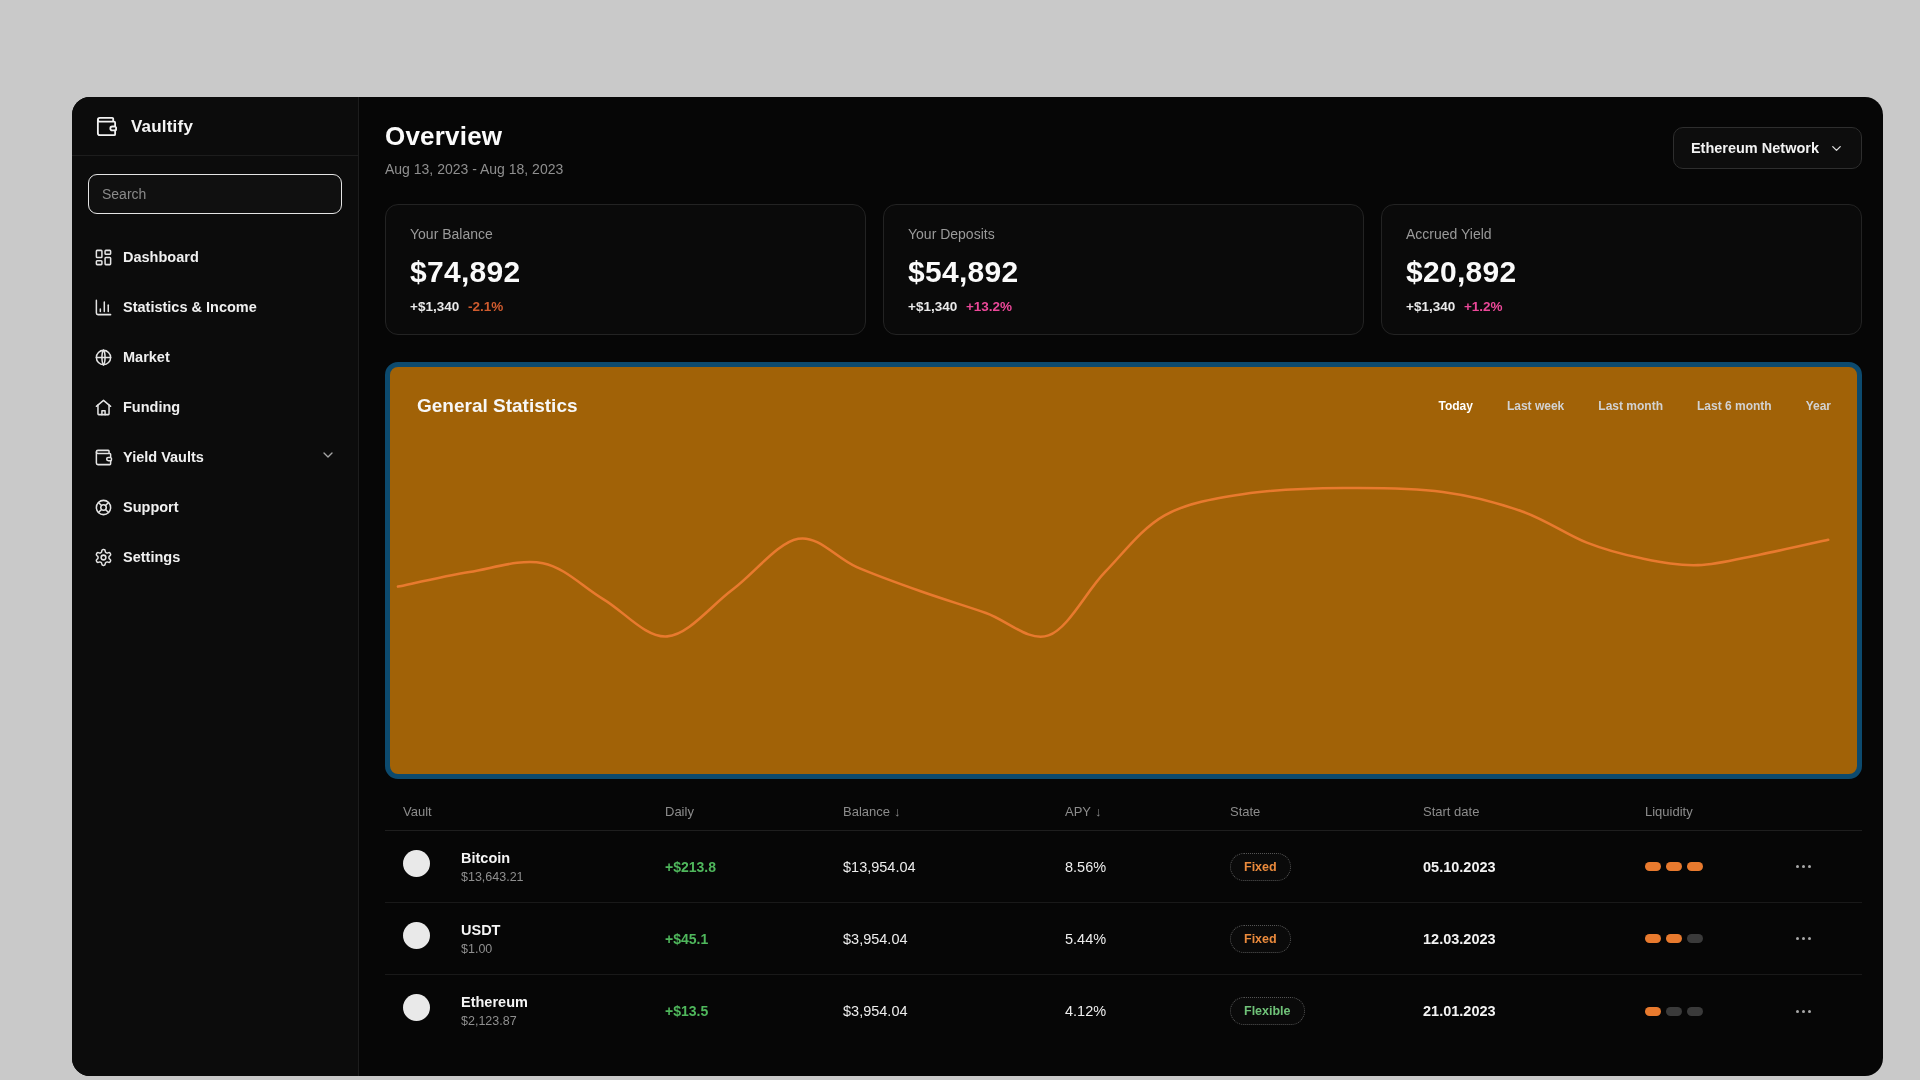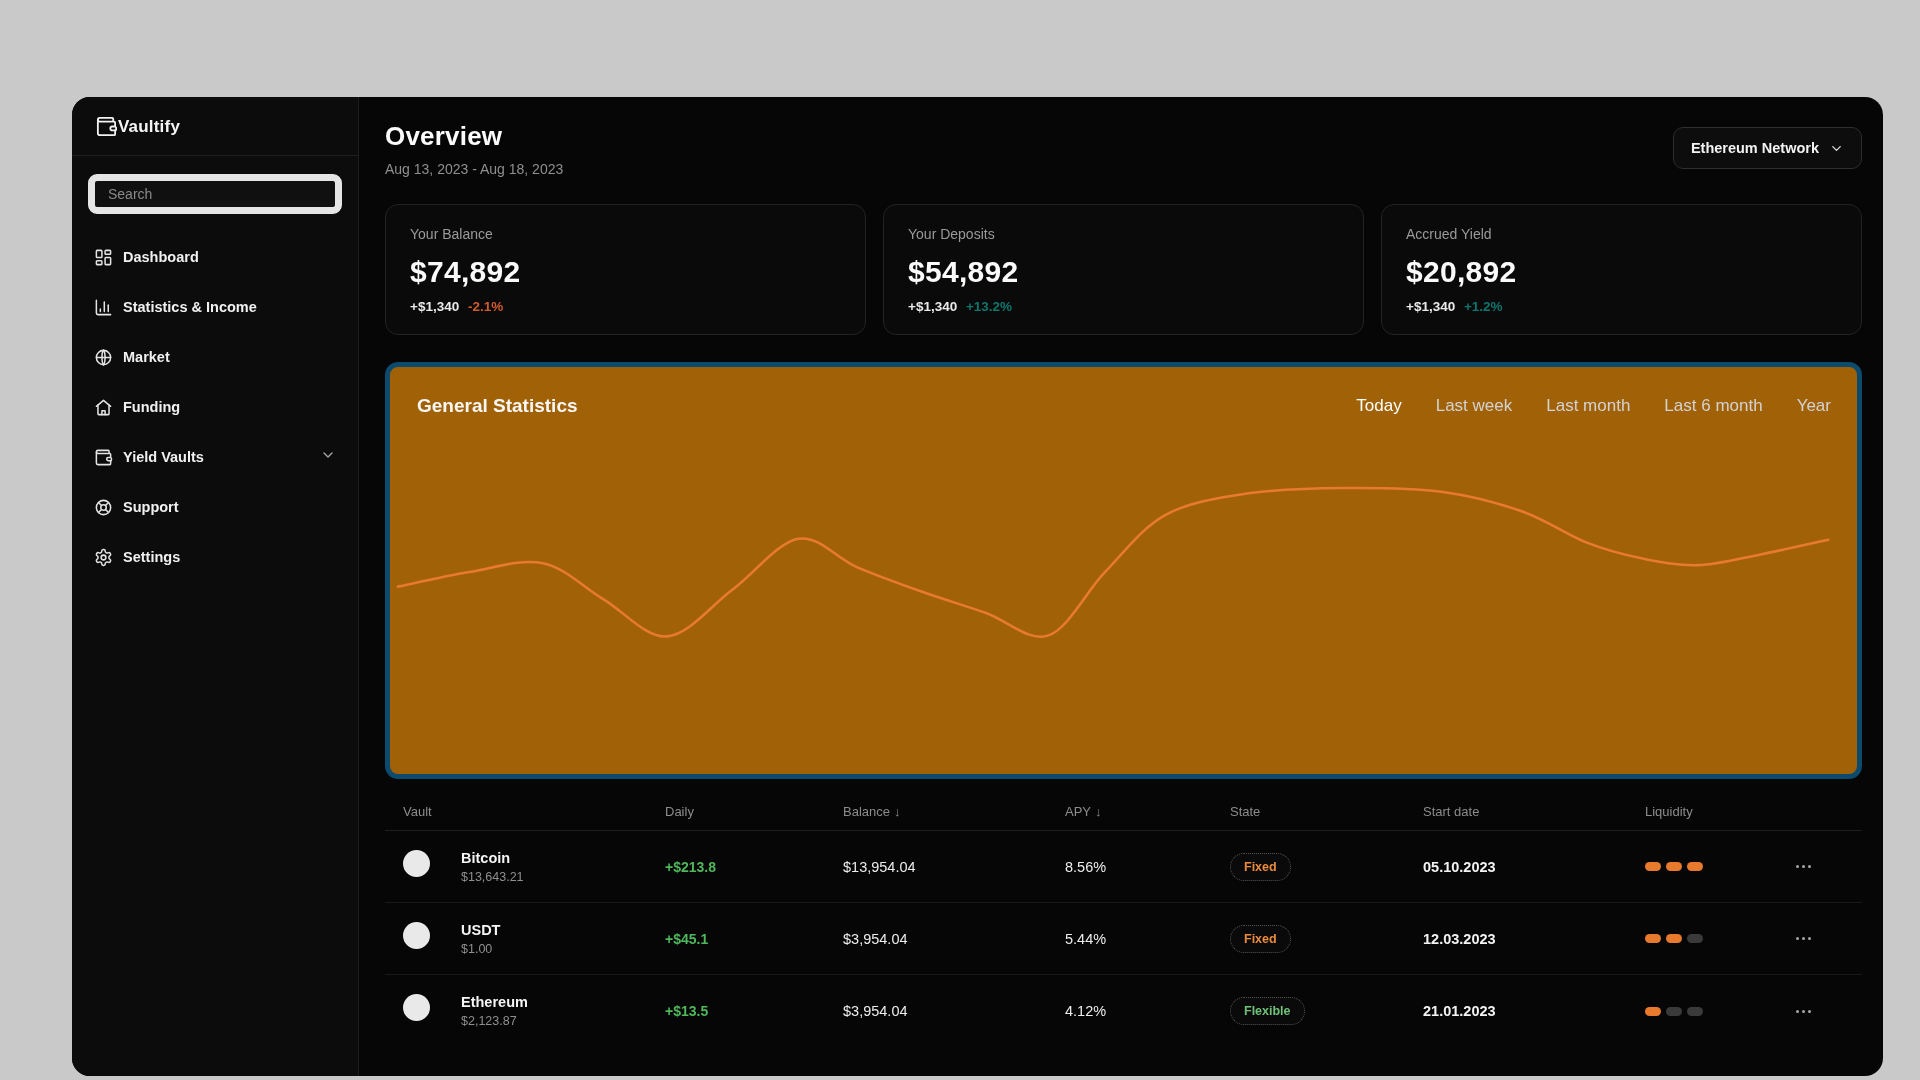--- a/index.html
+++ b/index.html
@@ -5,26 +5,26 @@
   * { margin:0; padding:0; box-sizing:border-box; }
   html,body { width:1920px; height:1080px; overflow:hidden; }
   body { background:#c9c9c9; font-family:"Liberation Sans", sans-serif; }
 
   .app { position:absolute; left:72px; top:97px; width:1811px; height:979px;
          background:#060606; border-radius:18px; display:flex; overflow:hidden; }
 
   
   .sidebar { width:287px; flex:0 0 287px; background:#0c0c0c; border-right:1px solid #1d1d1d;
              display:flex; flex-direction:column; }
-  .logo-row { display:flex; align-items:center; padding:18px 22px 17px 23px; }
+  .logo-row { display:flex; align-items:center; gap:13px; padding:18px 22px 17px 23px; }
   .logo-row svg { width:23px; height:23px; stroke:#f2f2f2; }
   .logo-text { color:#f5f5f5; font-size:17px; font-weight:700; letter-spacing:.2px; }
   .side-divider { height:1px; background:#1d1d1d; }
   .search-box { margin:18px 16px 4px 16px; height:40px; background:#101010;
-                border:7px solid #e5e5e5; border-radius:9px; display:flex; align-items:center; }
+                border:1px solid #e5e5e5; border-radius:9px; display:flex; align-items:center; }
   .search-box input { width:100%; background:transparent; border:none; outline:none;
                 color:#cfcfcf; font-size:14px; padding:0 13px; font-family:inherit; }
   .search-box input::placeholder { color:#8a8a8a; }
   .nav { margin-top:14px; }
   .nav-item { height:50px; display:flex; align-items:center; gap:10px; padding:0 22px;
               cursor:pointer; }
   .nav-item svg { width:19px; height:19px; stroke:#e4e4e4; flex:0 0 19px; }
   .nav-item .lbl { color:#f0f0f0; font-size:14.5px; font-weight:600; }
   .nav-item .chev { margin-left:auto; }
   .nav-item .chev svg { width:16px; height:16px; stroke:#a5a5a5; }
@@ -40,31 +40,31 @@
   .network-btn svg { width:15px; height:15px; stroke:#d6d6d6; }
 
   
   .cards { display:flex; gap:17px; margin-top:27px; }
   .card { flex:1; height:131px; background:#0a0a0a; border:1px solid #232323;
           border-radius:13px; padding:21px 24px; }
   .card-label { color:#9a9a9a; font-size:14px; }
   .card-value { color:#fafafa; font-size:30px; font-weight:700; margin-top:13px; letter-spacing:.3px; }
   .card-change { margin-top:10px; font-size:13.5px; color:#eaeaea; font-weight:600; }
   .card-change .pct { margin-left:5px; font-weight:600; }
-  .pct.pos { color:#0f766e; }
+  .pct.pos { color:#ec4899; }
   .pct.neg { color:#cf5b2e; }
 
   
   .chart-panel { position:relative; margin-top:27px; height:417px; background:#a16207;
                  border:5px solid #0c4a6e; border-radius:13px; overflow:hidden; }
   .chart-head { position:absolute; top:28px; left:27px; right:26px; display:flex;
                 align-items:center; justify-content:space-between; z-index:2; }
   .chart-title { color:#f7f7f7; font-size:19px; font-weight:700; }
   .chart-filters { display:flex; gap:34px; }
-  .filter-item { color:#d2d2d2; font-size:17px; font-weight:400; cursor:pointer; }
+  .filter-item { color:#d2d2d2; font-size:12px; font-weight:700; cursor:pointer; }
   .filter-item.active { color:#ffffff; }
   .chart-svg { position:absolute; inset:0; width:100%; height:100%; }
 
   
   .table { margin-top:13px; }
   .t-grid { display:grid; grid-template-columns:262px 178px 222px 165px 193px 222px 145px 1fr;
             align-items:center; padding-left:18px; }
   .t-head { height:39px; border-bottom:1px solid #1e1e1e; }
   .t-head .th { color:#8c8c8c; font-size:13px; }
   .th .sort { margin-left:4px; color:#8c8c8c; }

